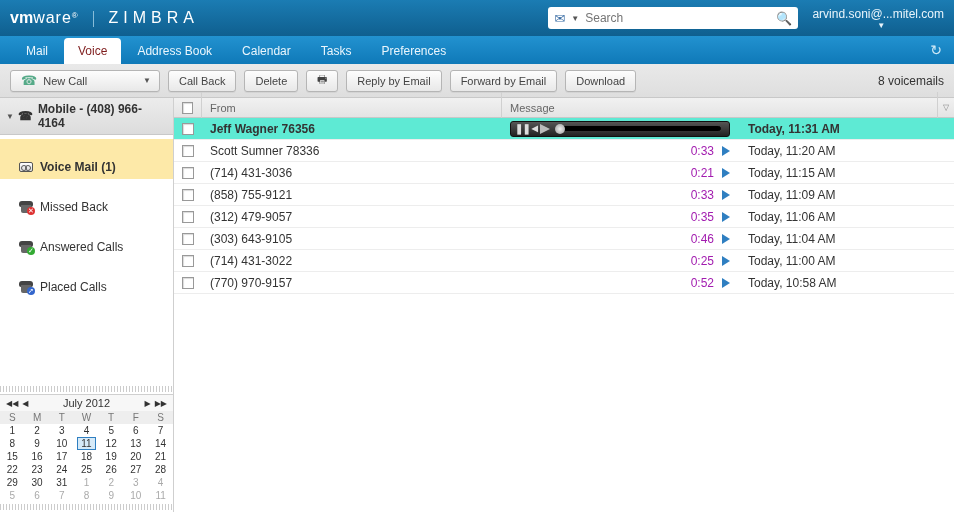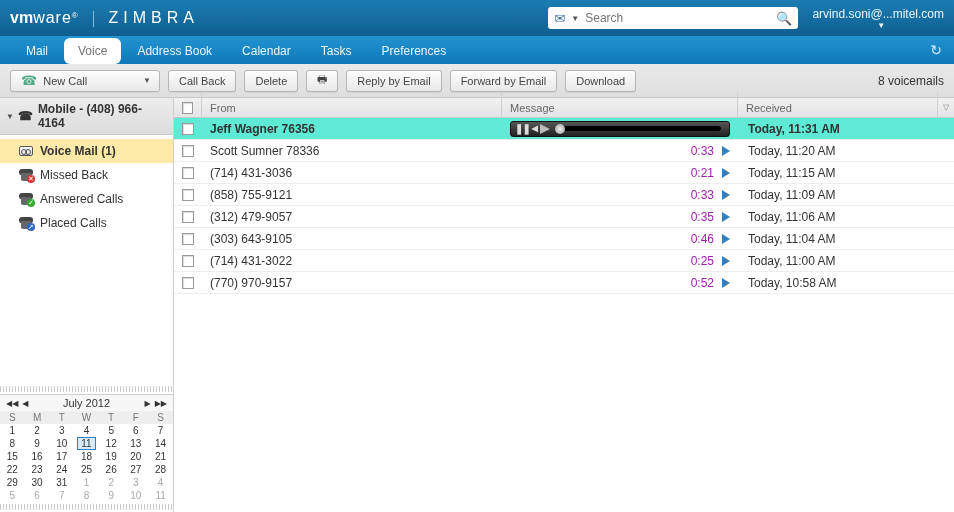--- a/index.html
+++ b/index.html
@@ -15,38 +15,38 @@
   .searchwrap { display:flex; align-items:center; background:#fff; border-radius:3px; height:22px; width:250px; padding:0 6px;}
   .searchwrap .mailicon { color:#3b6ea5; font-size:13px;}
   .searchwrap .drop { color:#555; font-size:8px; margin:0 6px;}
   .searchwrap input { border:none; outline:none; flex:1; font-size:12px; color:#666;}
   .searchwrap .mag { color:#444; font-size:13px;}
   .user { margin-left:14px; font-size:12px; color:#e8f4fb; display:flex; align-items:center;flex-direction:column;}
   .user .drop { font-size:8px; margin-left:6px;}
   
   .tabrow { height:28px; background:linear-gradient(#2292d0,#0f79b8); display:flex; align-items:flex-end; padding:0 12px; position:relative;}
   .tab { color:#eaf6fd; padding:6px 14px 6px; font-size:12px; cursor:pointer; border-radius:4px 4px 0 0; margin-right:2px;}
-  .tab.active { background:#fff; color:#737373;border-radius:6px;}
+  .tab.active { background:#fff; color:#7f1d1d;}
   .refresh { position:absolute; right:12px; top:6px; color:#cfe9f7; font-size:14px; cursor:pointer;}
   
   .toolbar { height:34px; background:linear-gradient(#e9e9e9,#dedede); border-bottom:1px solid #c8c8c8; display:flex; align-items:center; padding:0 10px; gap:8px;}
   .btn { background:linear-gradient(#fdfdfd,#e8e8e8); border:1px solid #b5b5b5; border-radius:3px; height:22px; padding:0 10px; font-size:11px; color:#444; display:flex; align-items:center; cursor:pointer; box-shadow:0 1px 0 rgba(0,0,0,0.05);}
   .newcall { width:150px; justify-content:flex-start; position:relative;}
   .newcall .phone { color:#5a8; margin-right:6px; font-size:13px;}
   .newcall .drop { position:absolute; right:8px; font-size:8px; color:#555;}
   .iconbtn { width:32px; justify-content:center; padding:0;}
   .toolbar .right { margin-left:auto; color:#333; font-size:12px;}
   
   .main { display:flex; height:calc(512px - 36px - 28px - 34px);}
   .sidebar { width:175px; border-right:1px solid #cfcfcf; display:flex; flex-direction:column;}
   .phonehdr { background:linear-gradient(#ececec,#dcdcdc); border-bottom:1px solid #c8c8c8; font-size:12px; font-weight:bold; padding:4px 6px; display:flex; align-items:center;}
   .phonehdr .tri { font-size:8px; color:#555; margin-right:4px;}
   .phonehdr .pic { margin-right:5px; font-size:12px;}
   .navlist { padding:4px 0;}
-  .navitem { display:flex; align-items:center; padding:4px 10px 4px 18px; cursor:pointer; font-size:12px;}
+  .navitem { display:flex; align-items:center; padding:20px 10px 4px 18px; cursor:pointer; font-size:12px;}
   .navitem .ic { width:16px; height:16px; margin-right:6px; display:flex; align-items:center; justify-content:center; position:relative;}
   .tape { width:14px; height:10px; border:1px solid #555; border-radius:2px; background:linear-gradient(#fff,#ddd); position:relative;}
   .tape::before, .tape::after { content:""; position:absolute; width:4px; height:4px; border:1px solid #555; border-radius:50%; top:2px;}
   .tape::before { left:1px;} .tape::after { right:1px;}
   .phonebase { width:14px; height:12px; position:relative;}
   .phonebase .hand { width:14px; height:6px; background:#444; border-radius:3px 3px 2px 2px; position:absolute; top:0;}
   .phonebase .body { width:10px; height:8px; background:#666; border-radius:0 0 2px 2px; position:absolute; top:4px; left:2px;}
   .dot { position:absolute; right:-2px; bottom:-2px; width:8px; height:8px; border-radius:50%; display:flex; align-items:center; justify-content:center; font-size:7px; color:#fff;}
   .dot.red { background:#d33;}
   .dot.green { background:#3a3;}
@@ -290,23 +290,20 @@
     <div class="thead">
       <div class="th col-chk">
           <div class="chkbox"></div>
         </div>
       <div class="th col-from">
           <span>From</span>
         </div>
       <div class="th col-msg">
           <span>Message</span>
         </div>
-      <div class="th col-rec">
-          <span>Received</span>
-        </div>
       <div class="th col-scroll" style="justify-content:center;color:#888;font-size:8px;">▽</div>
     </div>
     <div class="rows" id="rows">
         <div class="row sel">
           <div class="c chk">
             <div class="chkbox"></div>
           </div>
           <div class="c from">Jeff Wagner  76356</div>
           <div class="c msg">
             <div class="player">

